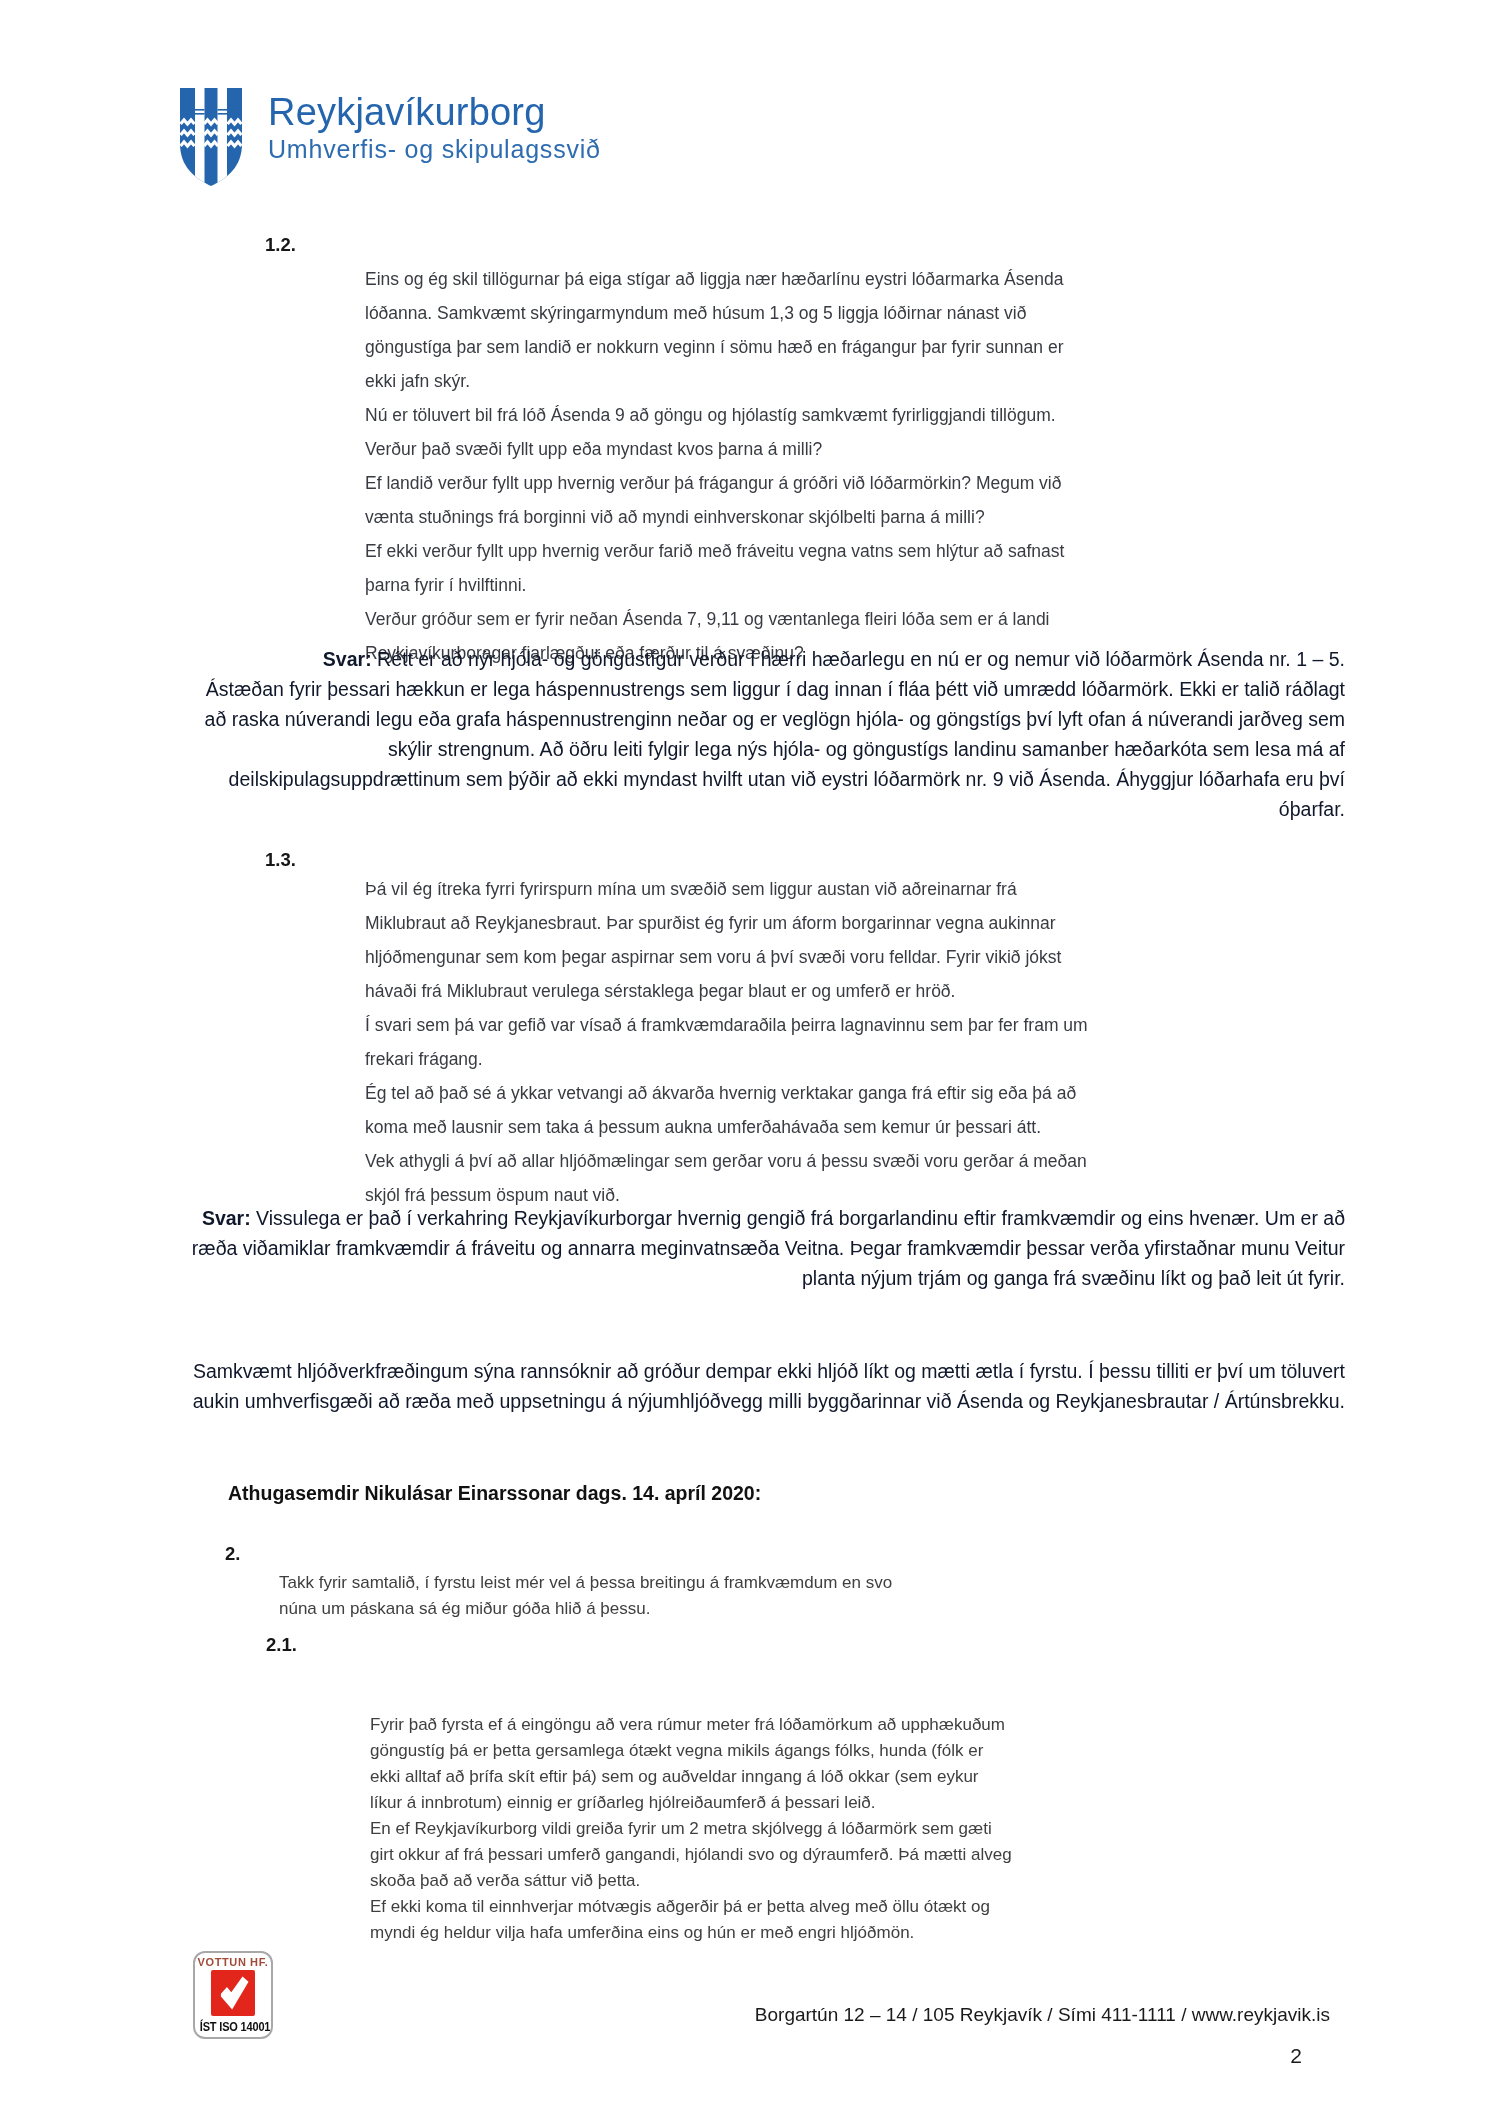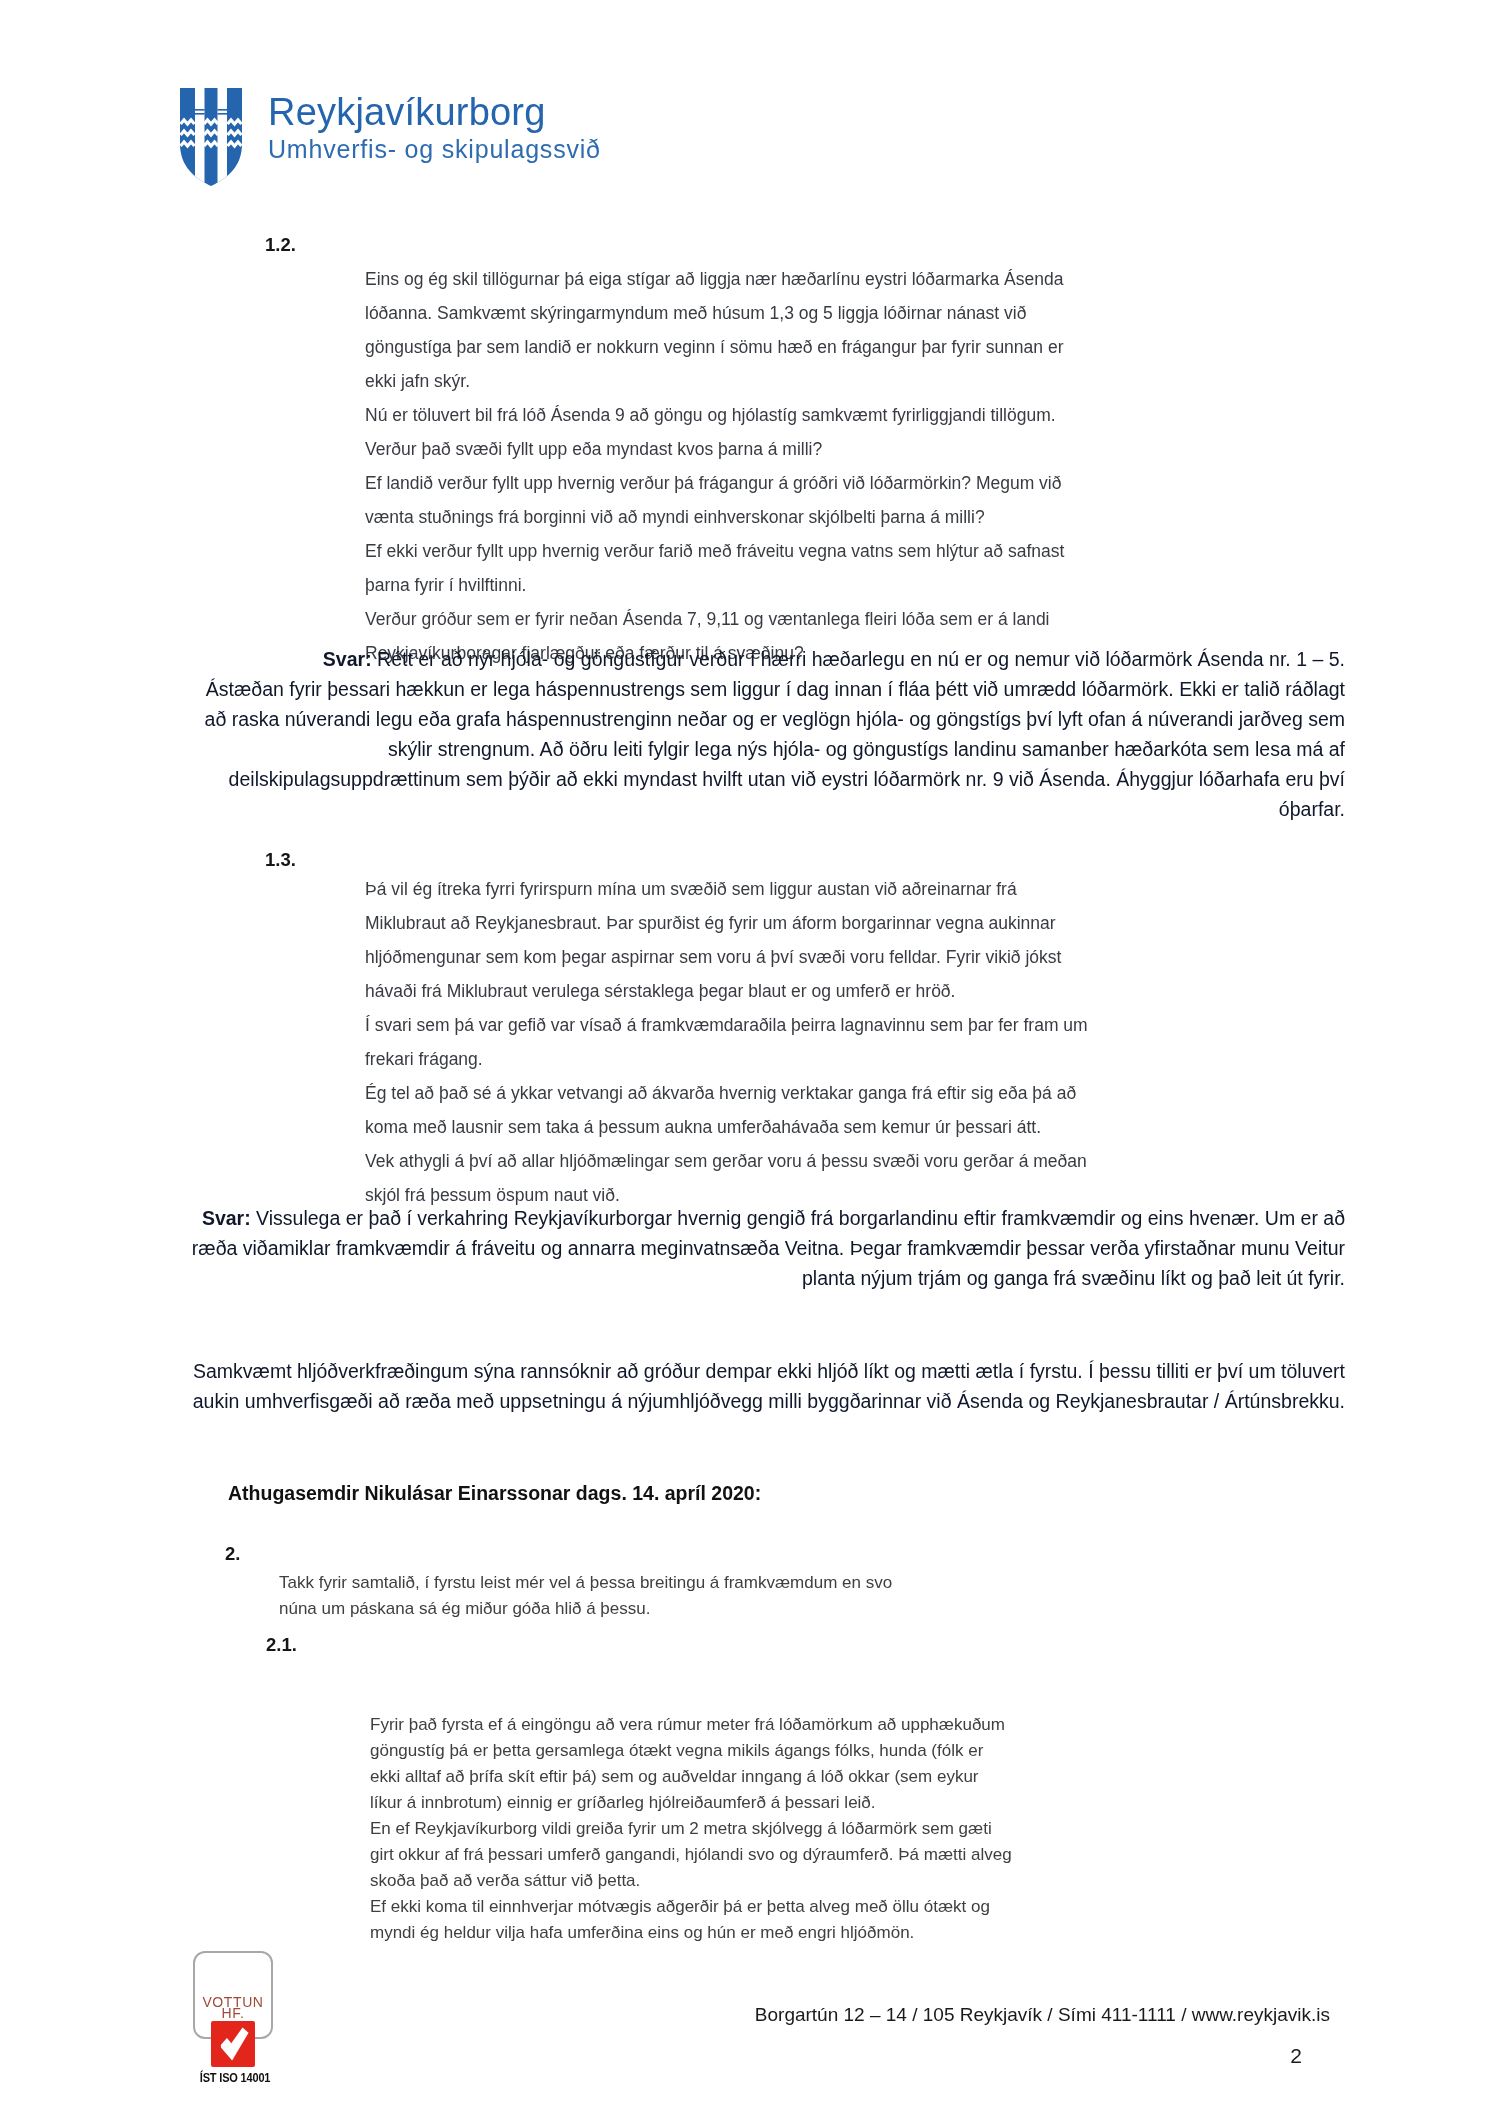--- a/index.html
+++ b/index.html
@@ -55,22 +55,22 @@
   .footer-address{font-size:19px;color:#1a1a1a;}
   .page-number{font-size:21px;color:#1a1a1a;}
 
   .iso-badge{
     left:193px;top:1951px;width:76px;height:80px;
     border:2px solid #a8a8a8;border-radius:12px;
     background:#fff;text-align:center;padding-top:4px;
     box-sizing:content-box;
   }
   .iso-top{
-    font-size:14px;font-weight:400;color:#a14a38;
-    letter-spacing:0.6px;line-height:11px;margin-top:40px;
+    font-size:11px;font-weight:700;color:#a14a38;
+    letter-spacing:0.6px;line-height:11px;
   }
   .iso-check-box{
     width:44px;height:46px;background:#e2261c;border-radius:2px;
     margin:2px auto 1px auto;display:flex;align-items:center;justify-content:center;
   }
   .iso-bottom{
     font-size:12.5px;font-weight:700;color:#101010;line-height:14px;
     display:inline-block;transform:scaleX(0.88);transform-origin:center;
     white-space:nowrap;letter-spacing:-0.2px;
   }

